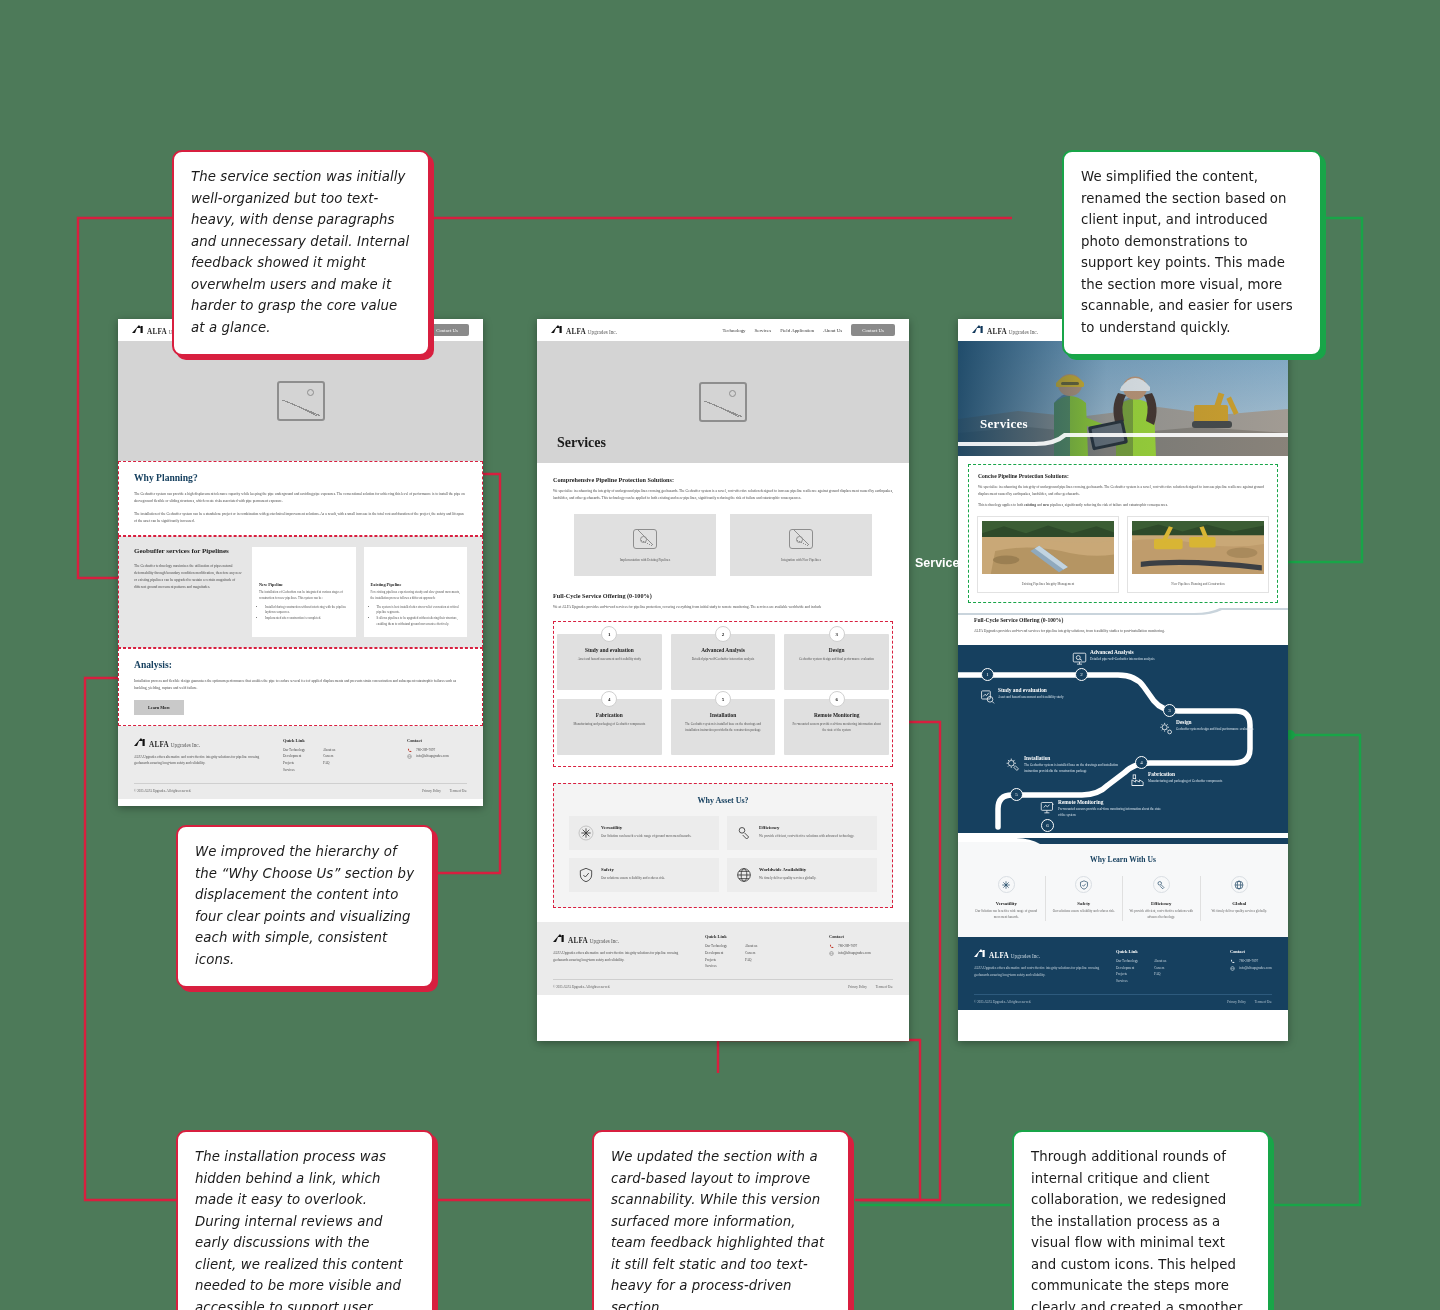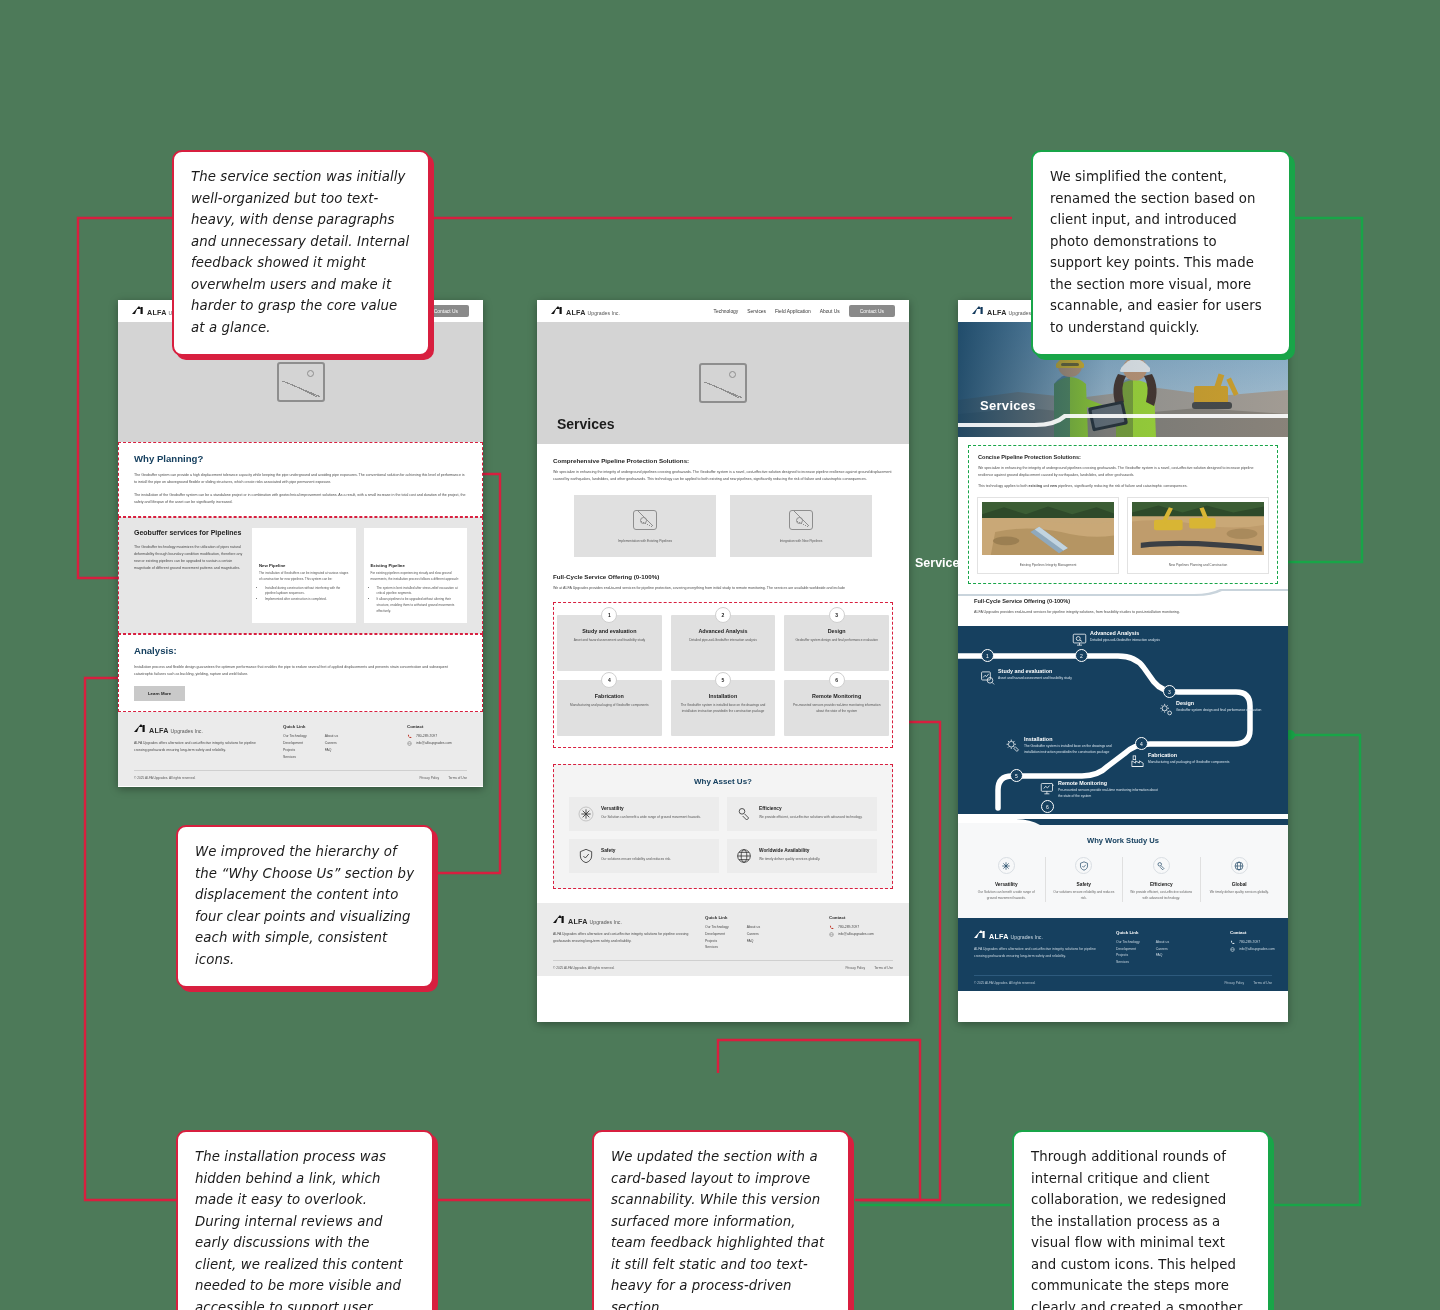--- a/index.html
+++ b/index.html
@@ -22,22 +22,23 @@
     letter-spacing:.1px;
   }
   .callout.red   { border:2.5px solid #d81f3f; box-shadow:4px 4px 0 0 #d81f3f;font-style:italic; }
   .callout.green { border:2.5px solid #18a548; box-shadow:4px 4px 0 0 #18a548; }
 
   
   .mock {
     position:absolute; z-index:3; background:#fff;
     box-shadow:0 2px 8px rgba(0,0,0,.35);
     overflow:hidden;
-    font-family:Liberation Sans, sans-serif;
+    font-family:Liberation Serif, serif;
     color:#2b2b2b;
+    margin-top:19px;
   }
   .mock1 { left:118px; top:300px; width:365px; height:487px; }
   .mock2 { left:537px; top:300px; width:372px; height:722px; }
   .mock3 { left:958px; top:300px; width:330px; height:722px; }
 
   
   .nav { display:flex; align-items:center; justify-content:space-between;
          padding:0 14px; background:#fff; }
   .nav.h1 { height:22px; } .nav.h2 { height:22px; } .nav.h3 { height:22px; }
   .logo { display:flex; align-items:baseline; gap:2px; }
@@ -171,21 +172,21 @@
   <circle cx="471" cy="474" r="5" fill="#d81f3f"></circle>
   <circle cx="140" cy="578" r="5" fill="#d81f3f"></circle>
   <circle cx="890" cy="722" r="5" fill="#d81f3f"></circle>
   <circle cx="1276" cy="562" r="5" fill="#18a548"></circle>
   <circle cx="1290" cy="735" r="5" fill="#18a548"></circle>
 </svg>
 
 <div class="svclabel">Services</div>
 
 <div class="callout red" style="left:172px;  top:150px;  width:258px;"><span>The service section was initially well-organized but too text-heavy, with dense paragraphs and unnecessary detail. Internal feedback showed it might overwhelm users and make it harder to grasp the core value at a glance.</span></div>
-<div class="callout green" style="left:1031px; top:150px;  width:260px;"><span>We simplified the content, renamed the section based on client input, and introduced photo demonstrations to support key points. This made the section more visual, more scannable, and easier for users to understand quickly.</span></div>
+<div class="callout green" style="left:1062px; top:150px;  width:260px;"><span>We simplified the content, renamed the section based on client input, and introduced photo demonstrations to support key points. This made the section more visual, more scannable, and easier for users to understand quickly.</span></div>
 <div class="callout red" style="left:176px;  top:825px;  width:258px;"><span>We improved the hierarchy of the “Why Choose Us” section by displacement the content into four clear points and visualizing each with simple, consistent icons.</span></div>
 <div class="callout red" style="left:176px;  top:1130px; width:258px;"><span>The installation process was hidden behind a link, which made it easy to overlook. During internal reviews and early discussions with the client, we realized this content needed to be more visible and accessible to support user understanding.</span></div>
 <div class="callout red" style="left:592px;  top:1130px; width:258px;"><span>We updated the section with a card-based layout to improve scannability. While this version surfaced more information, team feedback highlighted that it still felt static and too text-heavy for a process-driven section.</span></div>
 <div class="callout green" style="left:1012px; top:1130px; width:258px;"><span>Through additional rounds of internal critique and client collaboration, we redesigned the installation process as a visual flow with minimal text and custom icons. This helped communicate the steps more clearly and created a smoother narrative through the page.</span></div>
 
 <div class="mock mock1">
 
   <div class="nav h1">
     <div class="logo">
       <span class="mk">
@@ -727,21 +728,21 @@
     </div>
   </div>
 
   <div style="height:9px; position:relative;">
     <svg width="330" height="9" viewBox="0 0 330 9" preserveAspectRatio="none">
         <path d="M0,0 L56,0 Q72,0 82,6 L330,6 L330,0 Z" fill="#16405f"></path>
       </svg>
   </div>
 
   <div class="ww">
-    <h3>Why Work Study Us</h3>
+    <h3>Why Learn With Us</h3>
     <div class="wwgrid">
       <div class="wwcol">
         <div class="wwic">
           <svg width="10" height="10" viewBox="0 0 24 24" fill="none" stroke="#16405f" stroke-width="1.6">
               <line x1="12" y1="3" x2="12" y2="21"></line>
               <line x1="3" y1="12" x2="21" y2="12"></line>
               <line x1="5.6" y1="5.6" x2="18.4" y2="18.4"></line>
               <line x1="18.4" y1="5.6" x2="5.6" y2="18.4"></line>
             </svg>
         </div>

